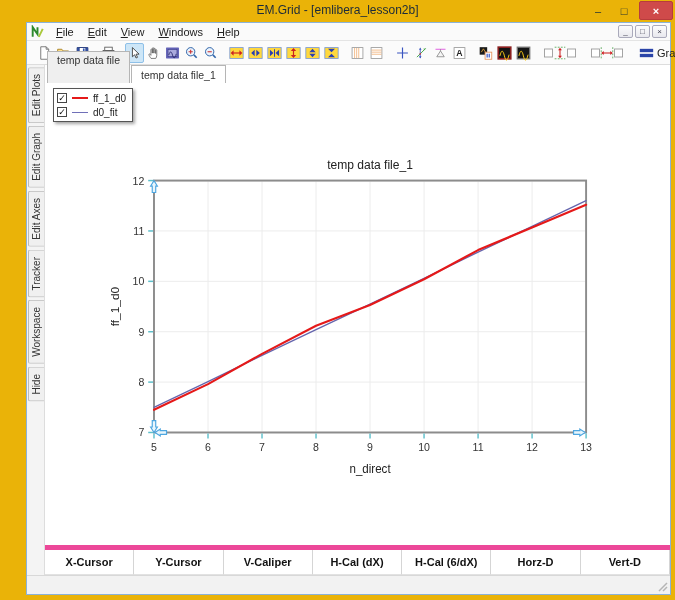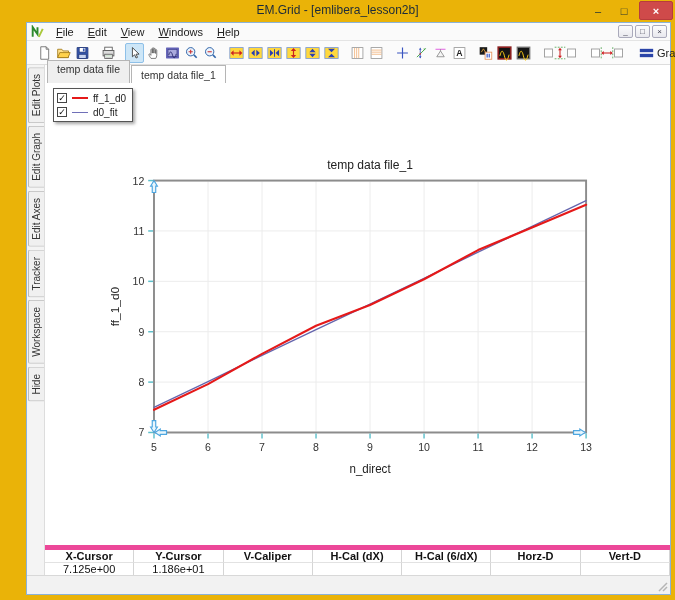--- a/index.html
+++ b/index.html
@@ -30,21 +30,21 @@
   .layoutbtn{display:flex;align-items:center;gap:3px;height:20px;padding:0 4px;border:1px solid transparent;font-size:11px;color:#222;}
   .layoutbtn svg{width:15px;height:14px;}
   .caret{font-size:8px;color:#333;}
   
   .content{flex:1;display:flex;min-height:0;}
   .sidebar{width:18px;background:#f4f4f4;border-right:1px solid #ddd;display:flex;flex-direction:column;align-items:center;padding-top:2px;gap:3px;}
   .side-tab{writing-mode:vertical-rl;transform:rotate(180deg);background:#f0f0f0;border:1px solid #bbb;border-left:none;border-radius:0 2px 2px 0;font-size:10px;color:#333;padding:6px 1px;line-height:13px;cursor:default;}
   .main{flex:1;display:flex;flex-direction:column;min-width:0;background:#fff;}
   
   .tabbar{height:18px;display:flex;align-items:flex-end;padding-left:2px;background:#fff;}
-  .doc-tab{font-size:10.5px;color:#333;padding:2px 9px 2px 9px;background:#efefef;border:1px solid #b5b5b5;border-bottom:none;margin-right:1px;height:23px;}
+  .doc-tab{font-size:10.5px;color:#333;padding:2px 9px 2px 9px;background:#efefef;border:1px solid #b5b5b5;border-bottom:none;margin-right:1px;height:32px;}
   .doc-tab.active{background:#fff;height:18px;padding-top:3px;position:relative;z-index:2;}
   
   .chartwrap{flex:1;position:relative;background:#fff;min-height:0;}
   #chart-svg{position:absolute;left:0;top:0;width:100%;height:100%;}
   text.tick{font-size:11px;fill:#333;font-family:"Liberation Sans",sans-serif;}
   text.ctitle{font-size:12.5px;fill:#222;font-family:"Liberation Sans",sans-serif;}
   text.clabel{font-size:12px;fill:#222;font-family:"Liberation Sans",sans-serif;}
   
   .legend{position:absolute;left:8px;top:5px;background:#fff;border:1px solid #555;box-shadow:2px 2px 3px rgba(0,0,0,.35);padding:2px 6px 2px 3px;z-index:5;}
   .leg-row{display:flex;align-items:center;height:14px;gap:5px;}
@@ -378,29 +378,20 @@
         <div class="stat-table">
           <div class="stat-row hdr" id="stat-hdr">
               <div class="stat-cell">X-Cursor</div>
               <div class="stat-cell">Y-Cursor</div>
               <div class="stat-cell">V-Caliper</div>
               <div class="stat-cell">H-Cal (dX)</div>
               <div class="stat-cell">H-Cal (6/dX)</div>
               <div class="stat-cell">Horz-D</div>
               <div class="stat-cell">Vert-D</div>
             </div>
-          <div class="stat-row" id="stat-val">
-              <div class="stat-cell">7.125e+00</div>
-              <div class="stat-cell">1.186e+01</div>
-              <div class="stat-cell"></div>
-              <div class="stat-cell"></div>
-              <div class="stat-cell"></div>
-              <div class="stat-cell"></div>
-              <div class="stat-cell"></div>
-            </div>
         </div>
       </div>
     </div>
 
     <div class="statusbar">
       <svg class="grip" width="13" height="13" viewBox="0 0 13 13">
         <path d="M11 3L3 11M11 7L7 11M11 11h0" stroke="#b5b5b5" stroke-width="1.5"></path>
       </svg>
     </div>
 

